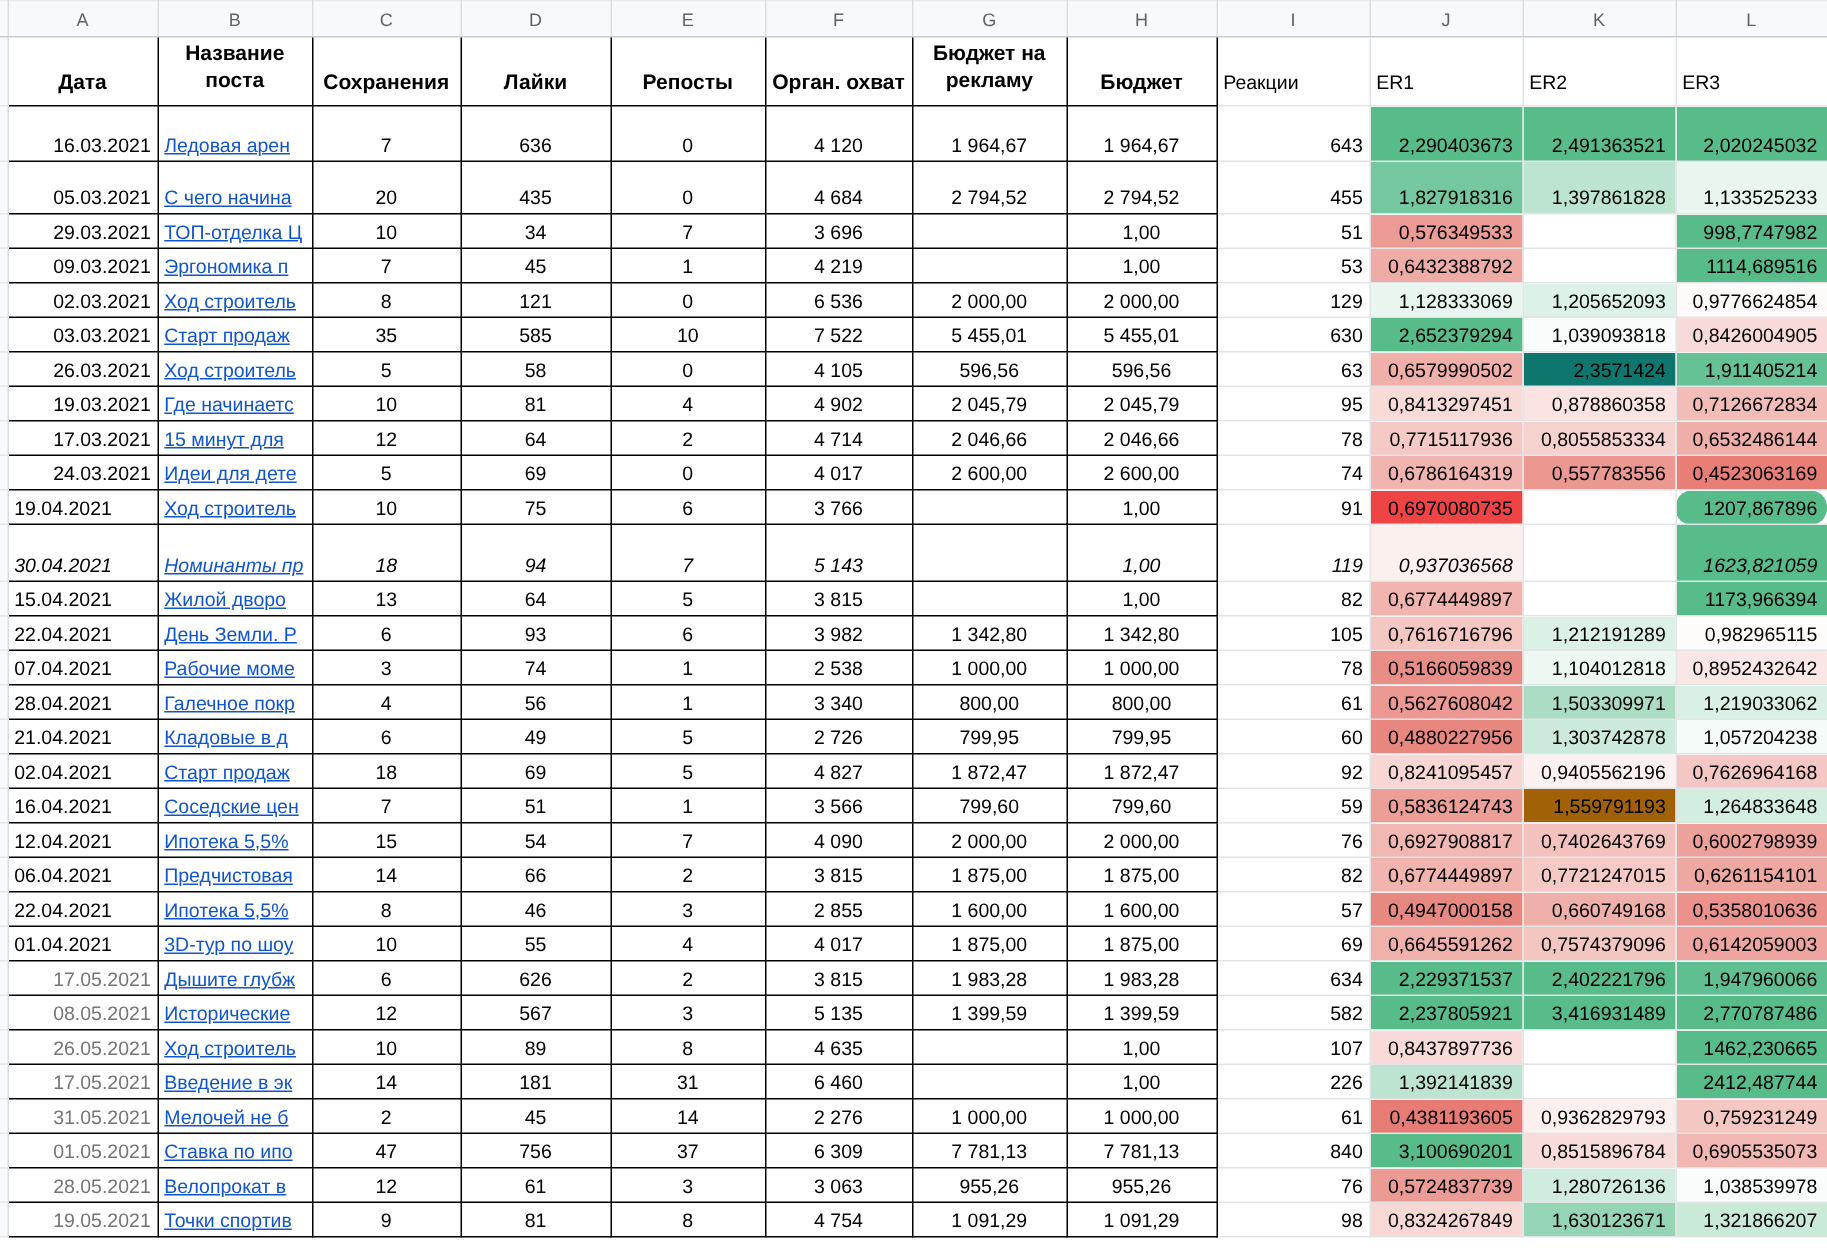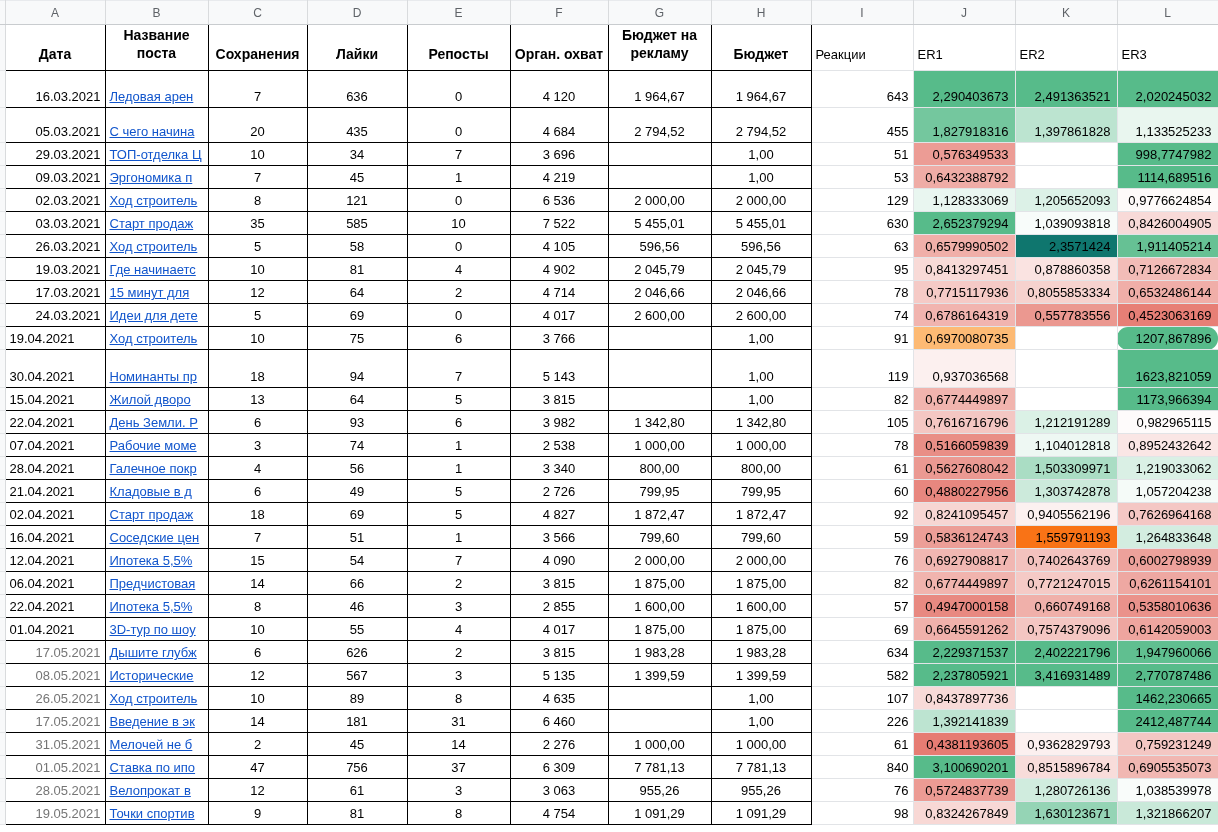--- a/index.html
+++ b/index.html
@@ -247,25 +247,25 @@
           <th class="rh"></th>
           <td class="tb l">19.04.2021</td>
           <td class="tb l title"><a>Ход строитель</a></td>
           <td class="tb c">10</td>
           <td class="tb c">75</td>
           <td class="tb c">6</td>
           <td class="tb c">3 766</td>
           <td class="tb c"></td>
           <td class="tb c">1,00</td>
           <td class="lt r">91</td>
-          <td class="lt er" style="background: #fdba74;">0,6970080735</td>
+          <td class="lt er" style="background: #ef4444;">0,6970080735</td>
           <td class="lt er"></td>
           <td class="lt er" style="background: rgb(87, 187, 138); border-radius: 11px;">1207,867896</td>
         </tr>
-        <tr style="height: 38px;">
+        <tr style="height: 38px; font-style: italic;">
           <th class="rh"></th>
           <td class="tb l">30.04.2021</td>
           <td class="tb l title"><a>Номинанты пр</a></td>
           <td class="tb c">18</td>
           <td class="tb c">94</td>
           <td class="tb c">7</td>
           <td class="tb c">5 143</td>
           <td class="tb c"></td>
           <td class="tb c">1,00</td>
           <td class="lt r">119</td>
@@ -368,21 +368,21 @@
           <td class="tb l">16.04.2021</td>
           <td class="tb l title"><a>Соседские цен</a></td>
           <td class="tb c">7</td>
           <td class="tb c">51</td>
           <td class="tb c">1</td>
           <td class="tb c">3 566</td>
           <td class="tb c">799,60</td>
           <td class="tb c">799,60</td>
           <td class="lt r">59</td>
           <td class="lt er" style="background: rgb(236, 158, 151);">0,5836124743</td>
-          <td class="lt er" style="background: #f97316;">1,559791193</td>
+          <td class="lt er" style="background: #a16207;">1,559791193</td>
           <td class="lt er" style="background: rgb(211, 237, 224);">1,264833648</td>
         </tr>
         <tr style="height: 23px;">
           <th class="rh"></th>
           <td class="tb l">12.04.2021</td>
           <td class="tb l title"><a>Ипотека 5,5%</a></td>
           <td class="tb c">15</td>
           <td class="tb c">54</td>
           <td class="tb c">7</td>
           <td class="tb c">4 090</td>

